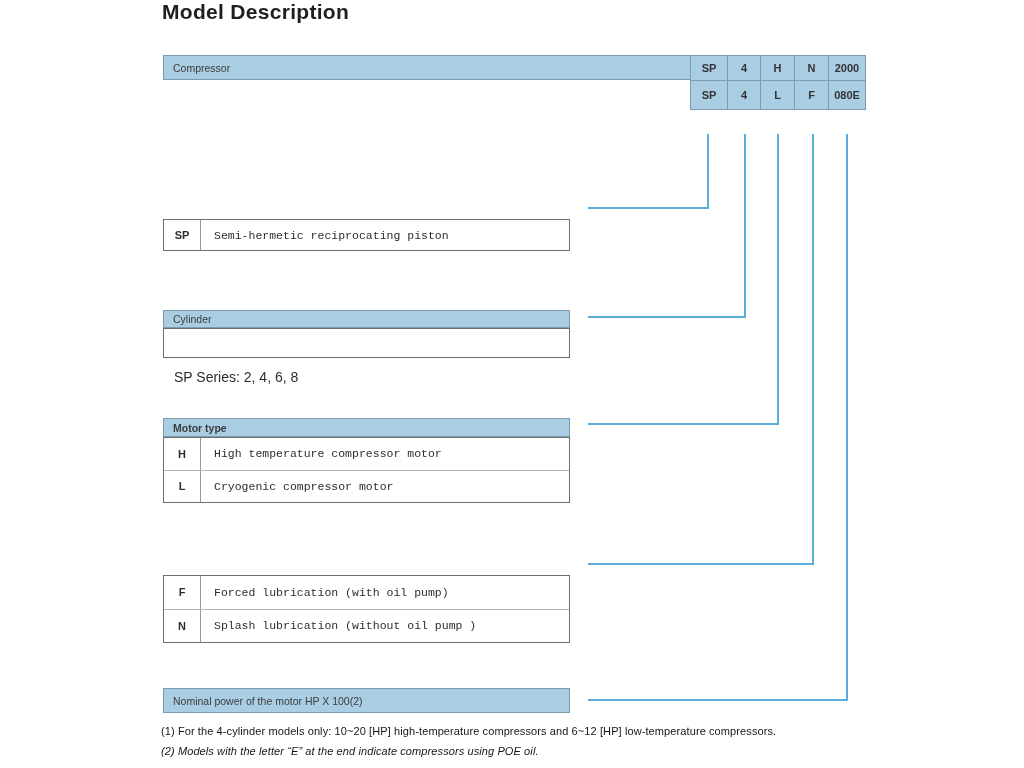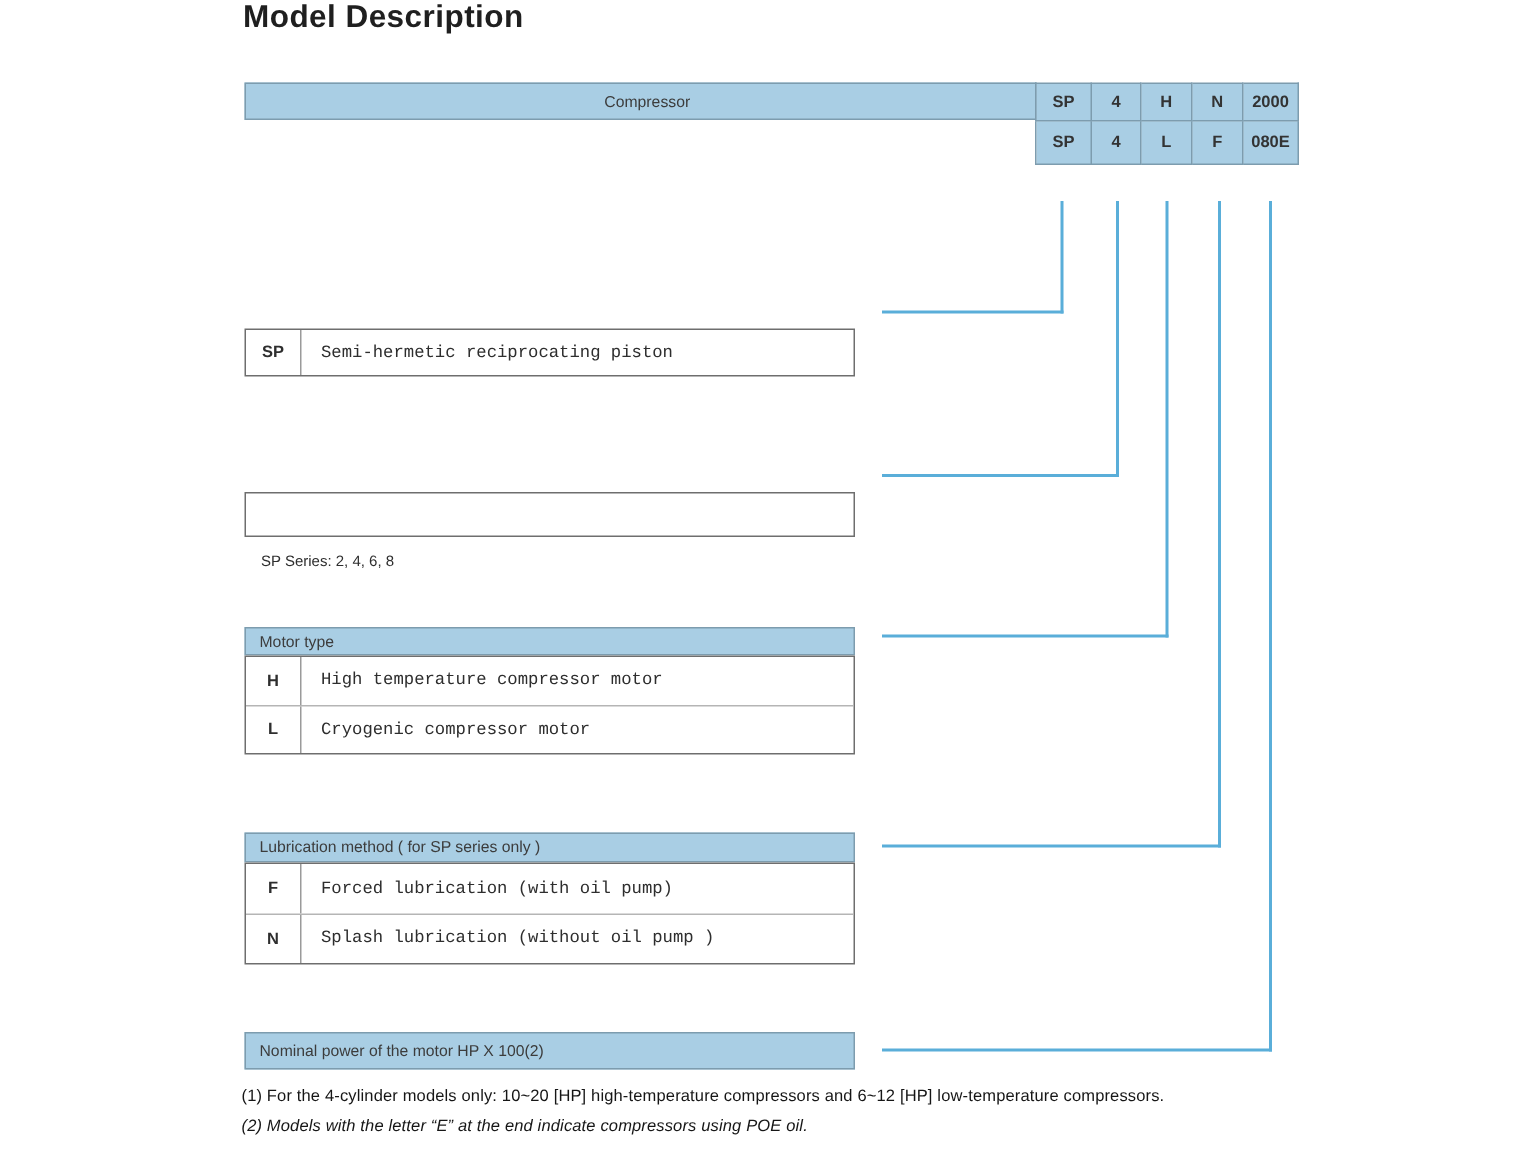--- a/index.html
+++ b/index.html
@@ -48,39 +48,39 @@
     width:37px;border-right:1px solid #9a9a9a;box-sizing:border-box;
     display:flex;align-items:center;justify-content:center;
     font-size:11px;font-weight:bold;color:#2e2e2e;flex:none;
   }
   .desc{
     flex:1;display:flex;align-items:center;padding-left:13px;
     font-size:11.5px;color:#2e2e2e;font-family:Liberation Mono, monospace;
   }
   .desc-single{
     flex:1;display:flex;align-items:center;padding-left:10px;
-    font-size:10px;color:#2e2e2e;margin-top:40px;
+    font-size:14px;color:#2e2e2e;margin-top:40px;
   }
   
   .cline{position:absolute;background:#5aaed9;}
   
   .footnote{
     position:absolute;left:161px;font-size:11px;color:#161616;
     letter-spacing:0.1px;
     text-align:center;
   }
 </style>
 </head>
 <body>
 
 <div class="page">
 
   <h1 class="title">Model Description</h1>
 
-  <div class="bar" style="left:163px;top:55px;width:528px;height:25px;justify-content:center;">
+  <div class="bar" style="left:163px;top:55px;width:528px;height:25px;">
     <span>Compressor</span>
   </div>
 
   <table class="model-grid">
     <tbody>
         <tr>
       <td class="c0">SP</td>
       <td class="c1">4</td>
       <td class="c2">H</td>
       <td class="c3">N</td>
@@ -108,43 +108,43 @@
   <div class="cline" style="left:588px;top:563px;width:226px;height:2px;"></div>
   <div class="cline" style="left:588px;top:699px;width:260px;height:2px;"></div>
 
   <div class="tbl-body" style="left:163px;top:219px;width:407px;height:32px;">
     <div class="tbl-row">
       <div class="key">SP</div>
       <div class="desc">Semi-hermetic reciprocating piston</div>
     </div>
   </div>
 
+  <div class="bar" style="left:163px;top:310px;width:407px;height:18px;">
+    <span>Cylinder</span>
+  </div>
   <div class="tbl-body" style="left:163px;top:328px;width:407px;height:30px;">
     <div class="tbl-row">
       <div class="desc-single">SP Series: 2, 4, 6, 8</div>
     </div>
   </div>
 
-  <div class="bar" style="left:163px;top:418px;width:407px;height:19px;">
+  <div class="bar" style="left:163px;top:418px;width:407px;height:19px;font-weight:bold;">
     <span>Motor type</span>
   </div>
   <div class="tbl-body" style="left:163px;top:437px;width:407px;height:66px;">
     <div class="tbl-row">
       <div class="key">H</div>
       <div class="desc">High temperature compressor motor</div>
     </div>
     <div class="tbl-row">
       <div class="key">L</div>
       <div class="desc">Cryogenic compressor motor</div>
     </div>
   </div>
 
-  <div class="bar" style="left:163px;top:555px;width:407px;height:20px;">
-    <span>Lubrication method ( for SP series only )</span>
-  </div>
   <div class="tbl-body" style="left:163px;top:575px;width:407px;height:68px;">
     <div class="tbl-row">
       <div class="key">F</div>
       <div class="desc">Forced lubrication (with oil pump)</div>
     </div>
     <div class="tbl-row">
       <div class="key">N</div>
       <div class="desc">Splash lubrication (without oil pump )</div>
     </div>
   </div>

